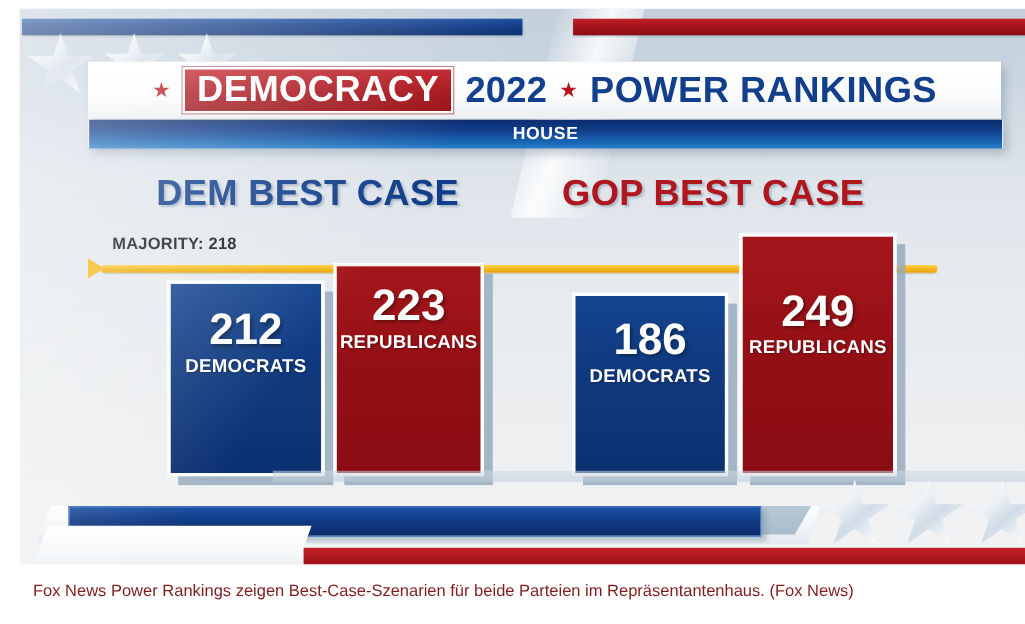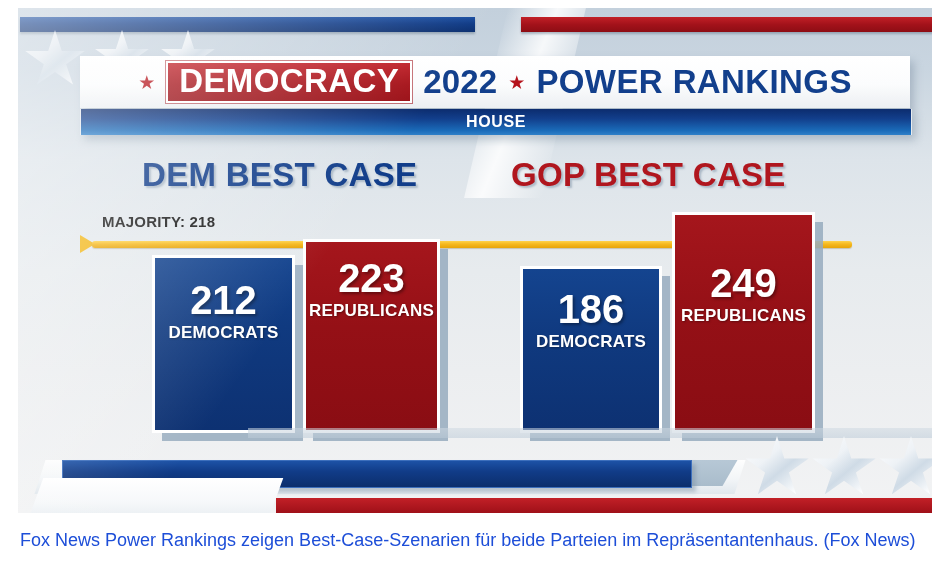--- a/index.html
+++ b/index.html
@@ -195,22 +195,22 @@
 
   
   .shelf-strip{
     position:absolute; left:230px; top:420px; width:690px; height:10px;
     background:linear-gradient(180deg,#cfd9e2 0%,#bccbd8 100%);
     opacity:.55;
   }
 
   
   #caption{
-    position:absolute; left:20px; top:528px; width:900px;
-    font-size:18px; color:#1d4ed8; line-height:1.35;
+    position:absolute; left:30px; top:528px; width:900px;
+    font-size:15px; color:#7f1d1d; line-height:1.35;
     font-family:"Liberation Sans", sans-serif;
   }
 </style>
 </head>
 <body>
 
 <div id="graphic">
 
   <div class="sweep"></div>
 

